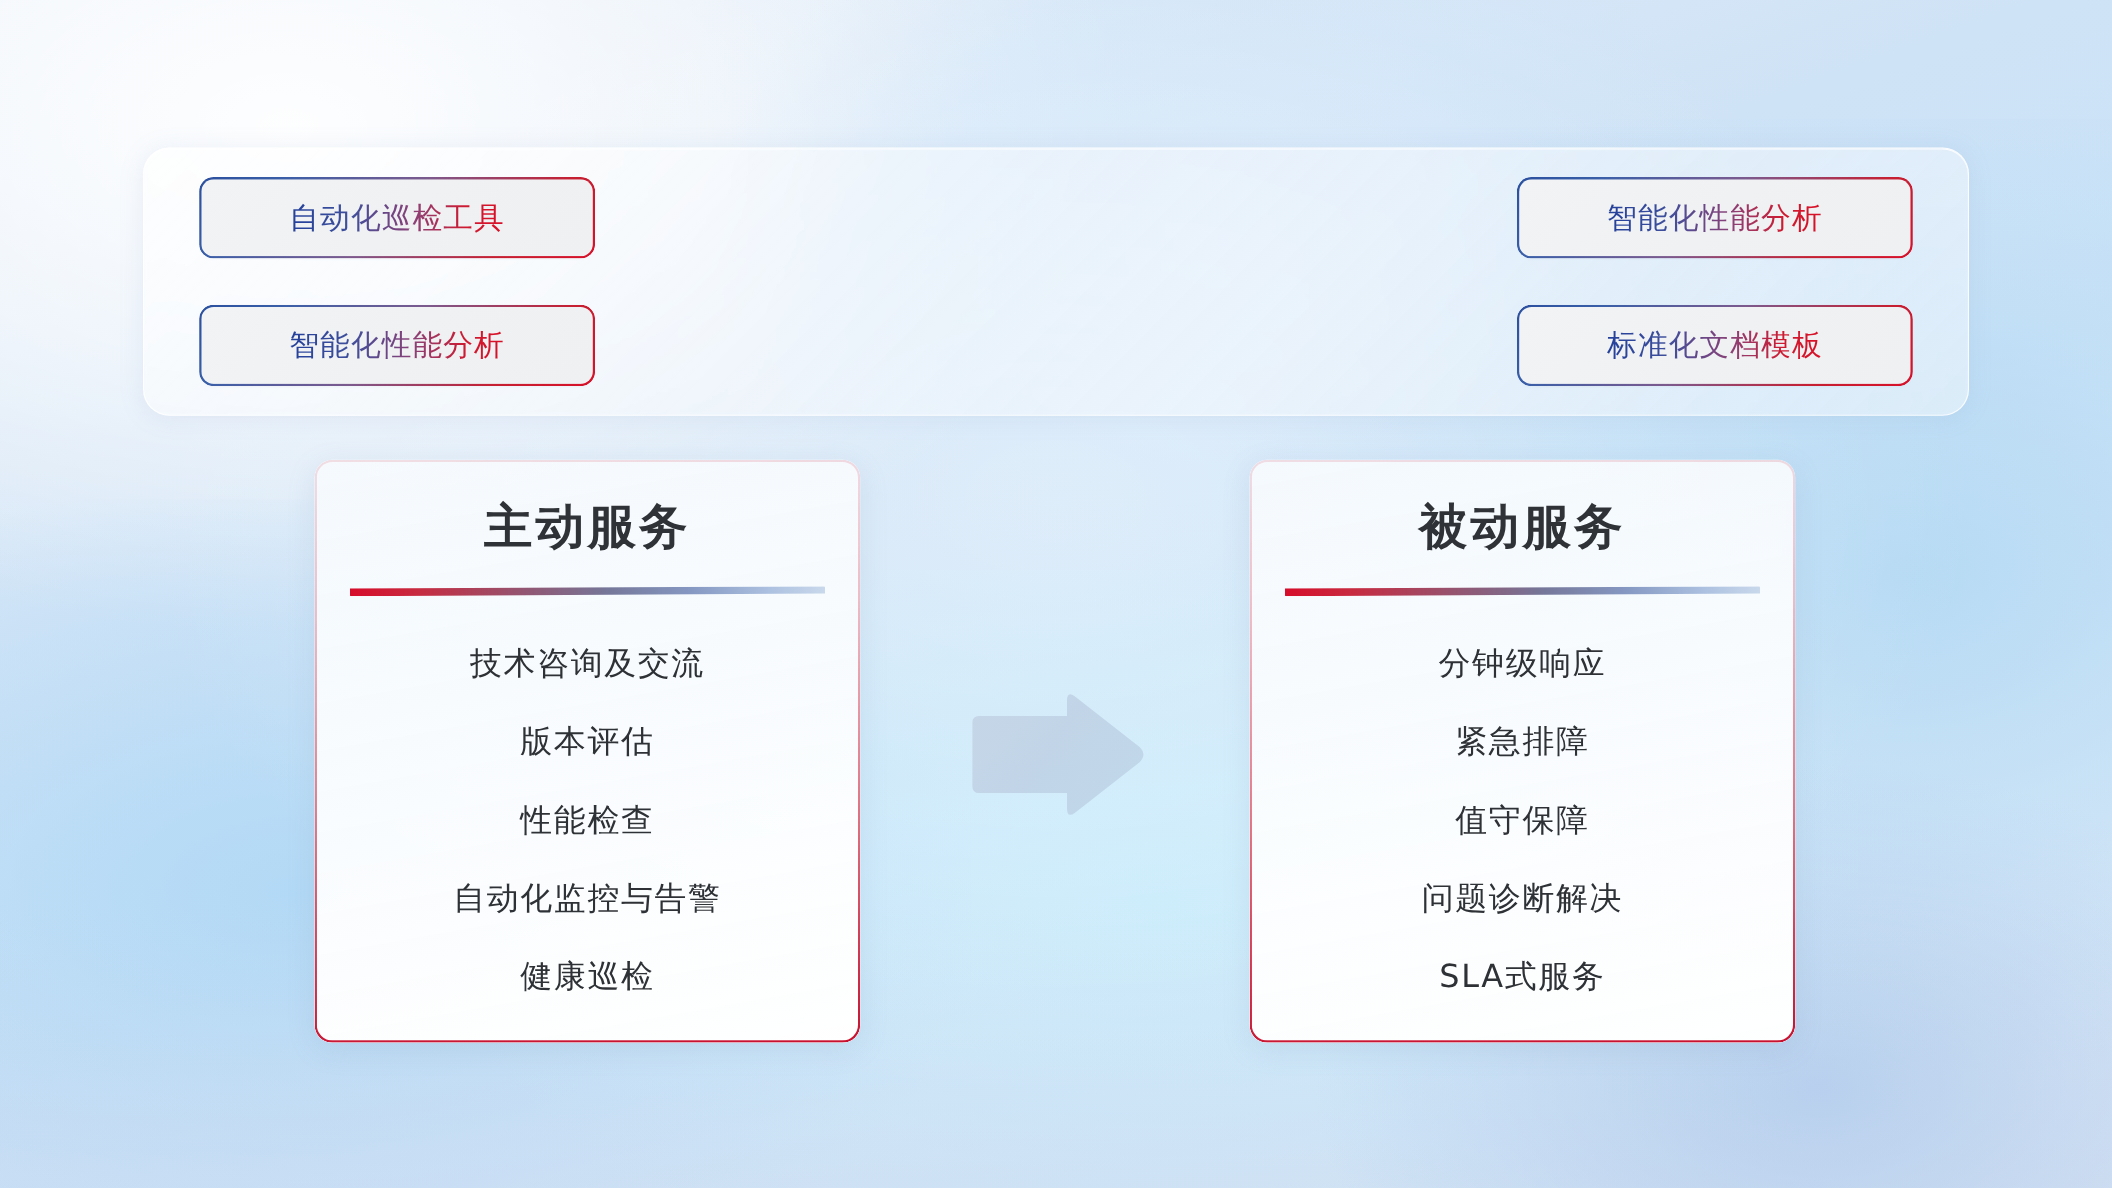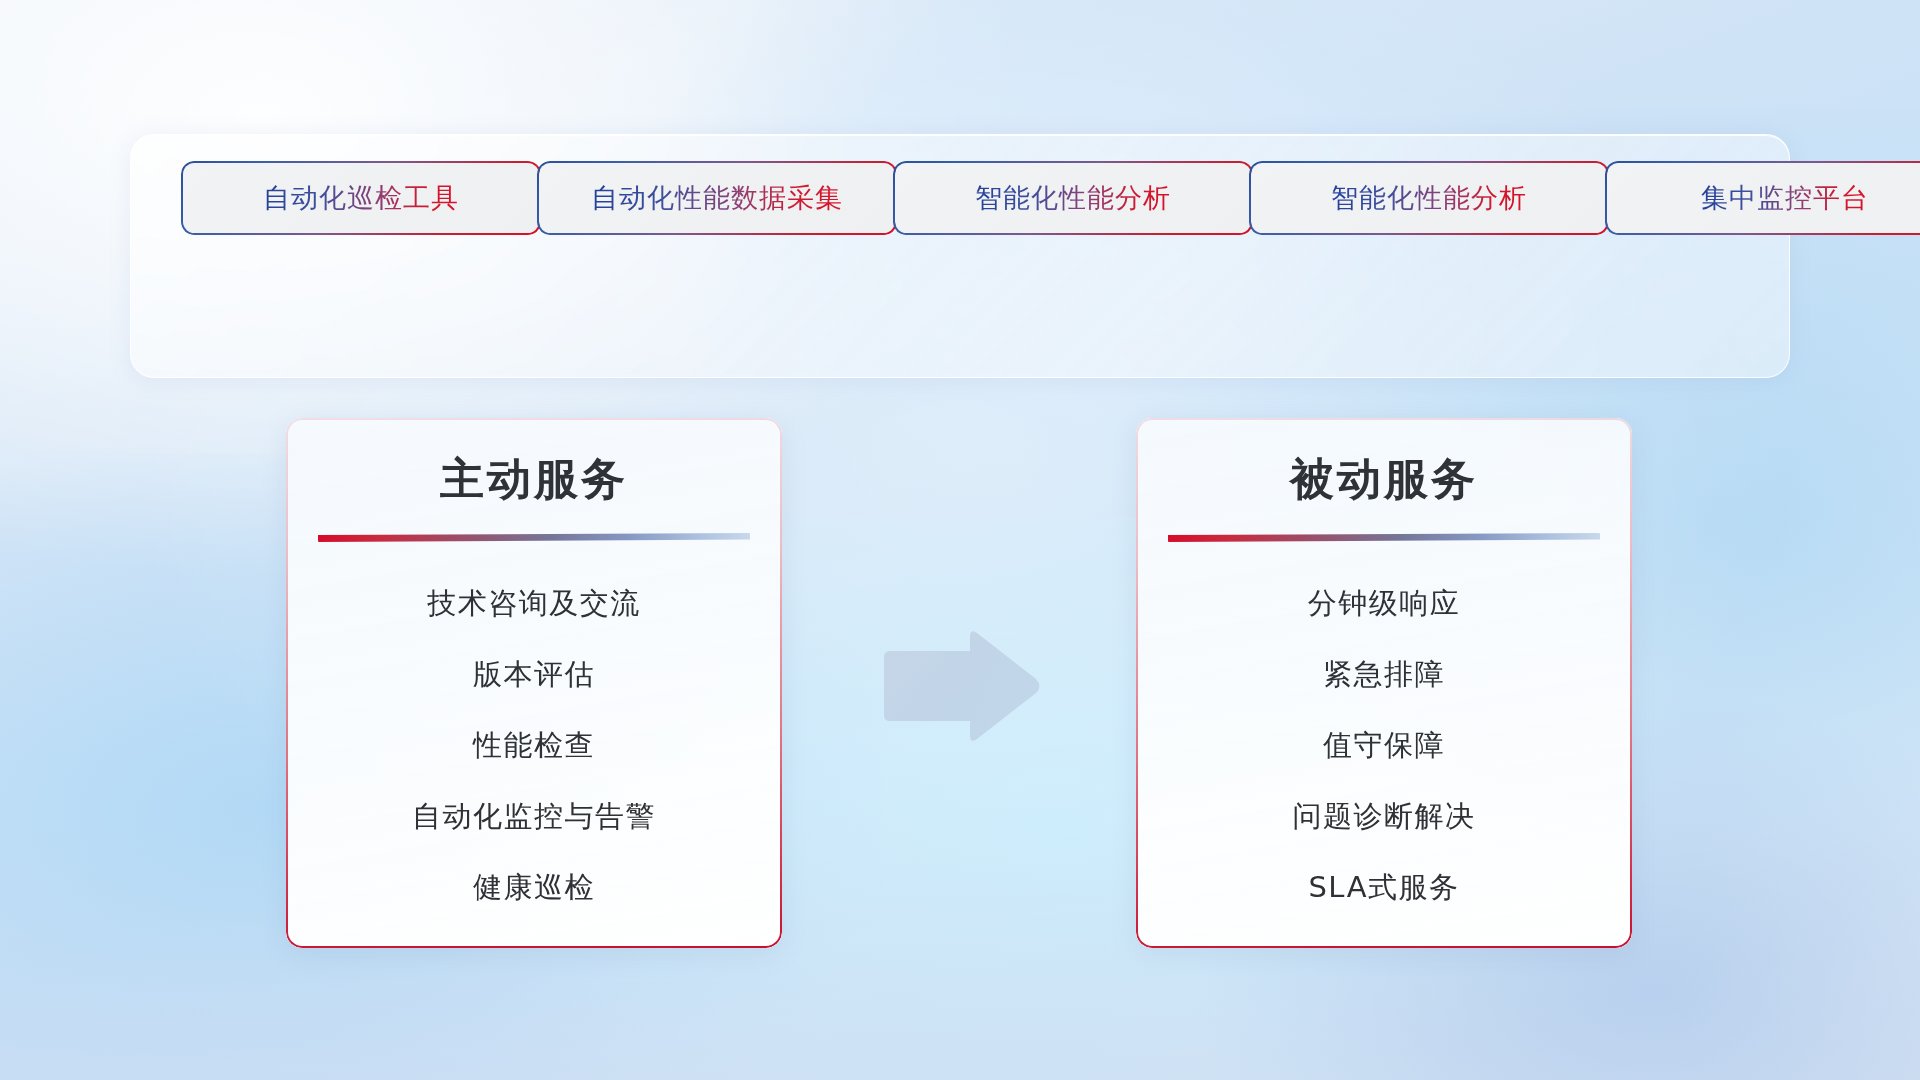--- a/index.html
+++ b/index.html
@@ -53,21 +53,21 @@
 
   
   #panel {
     position:absolute; left:130px; top:134px; width:1660px; height:244px;
     border-radius:24px;
     background:linear-gradient(135deg, rgba(255,255,255,.62) 0%, rgba(255,255,255,.40) 38%, rgba(244,248,253,.55) 100%);
     border:1px solid rgba(255,255,255,.85);
     box-shadow:0 2px 22px rgba(120,150,190,.13), inset 0 1px 0 rgba(255,255,255,.9);
     backdrop-filter:blur(2px);
     padding:28px 52px;
-    display:flex; flex-direction:row; justify-content:space-between;
+    display:flex; flex-direction:column; justify-content:space-between;
   }
   .pill-row { display:flex; justify-content:space-between; }
 
   .pill {
     position:relative;
     width:356px; height:70px;
     border-radius:12px;
     display:flex; align-items:center; justify-content:center;
     background:linear-gradient(135deg,#f2f3f4 0%,#f0f1f2 50%,#eef0f1 100%);
     box-shadow:0 1px 3px rgba(120,140,170,.12);
@@ -158,33 +158,30 @@
   <div class="bg-vign"></div>
 </div>
 
 <div id="panel">
 
   <div class="pill-row">
     <div class="pill">
       <span class="pill-text">自动化巡检工具</span>
     </div>
     <div class="pill">
-      <span class="pill-text">自动化性能数据采集</span>
-    </div>
-    <div class="pill">
       <span class="pill-text">智能化性能分析</span>
     </div>
   </div>
 
   <div class="pill-row">
     <div class="pill">
       <span class="pill-text">智能化性能分析</span>
     </div>
     <div class="pill">
-      <span class="pill-text">集中监控平台</span>
+      <span class="pill-text">标准化文档模板</span>
     </div>
   </div>
 
 </div>
 
 <div class="card" id="card-left">
   <div class="card-title">主动服务</div>
   <div class="card-rule"></div>
   <div class="card-list">
     <div class="card-list-item">技术咨询及交流</div>

